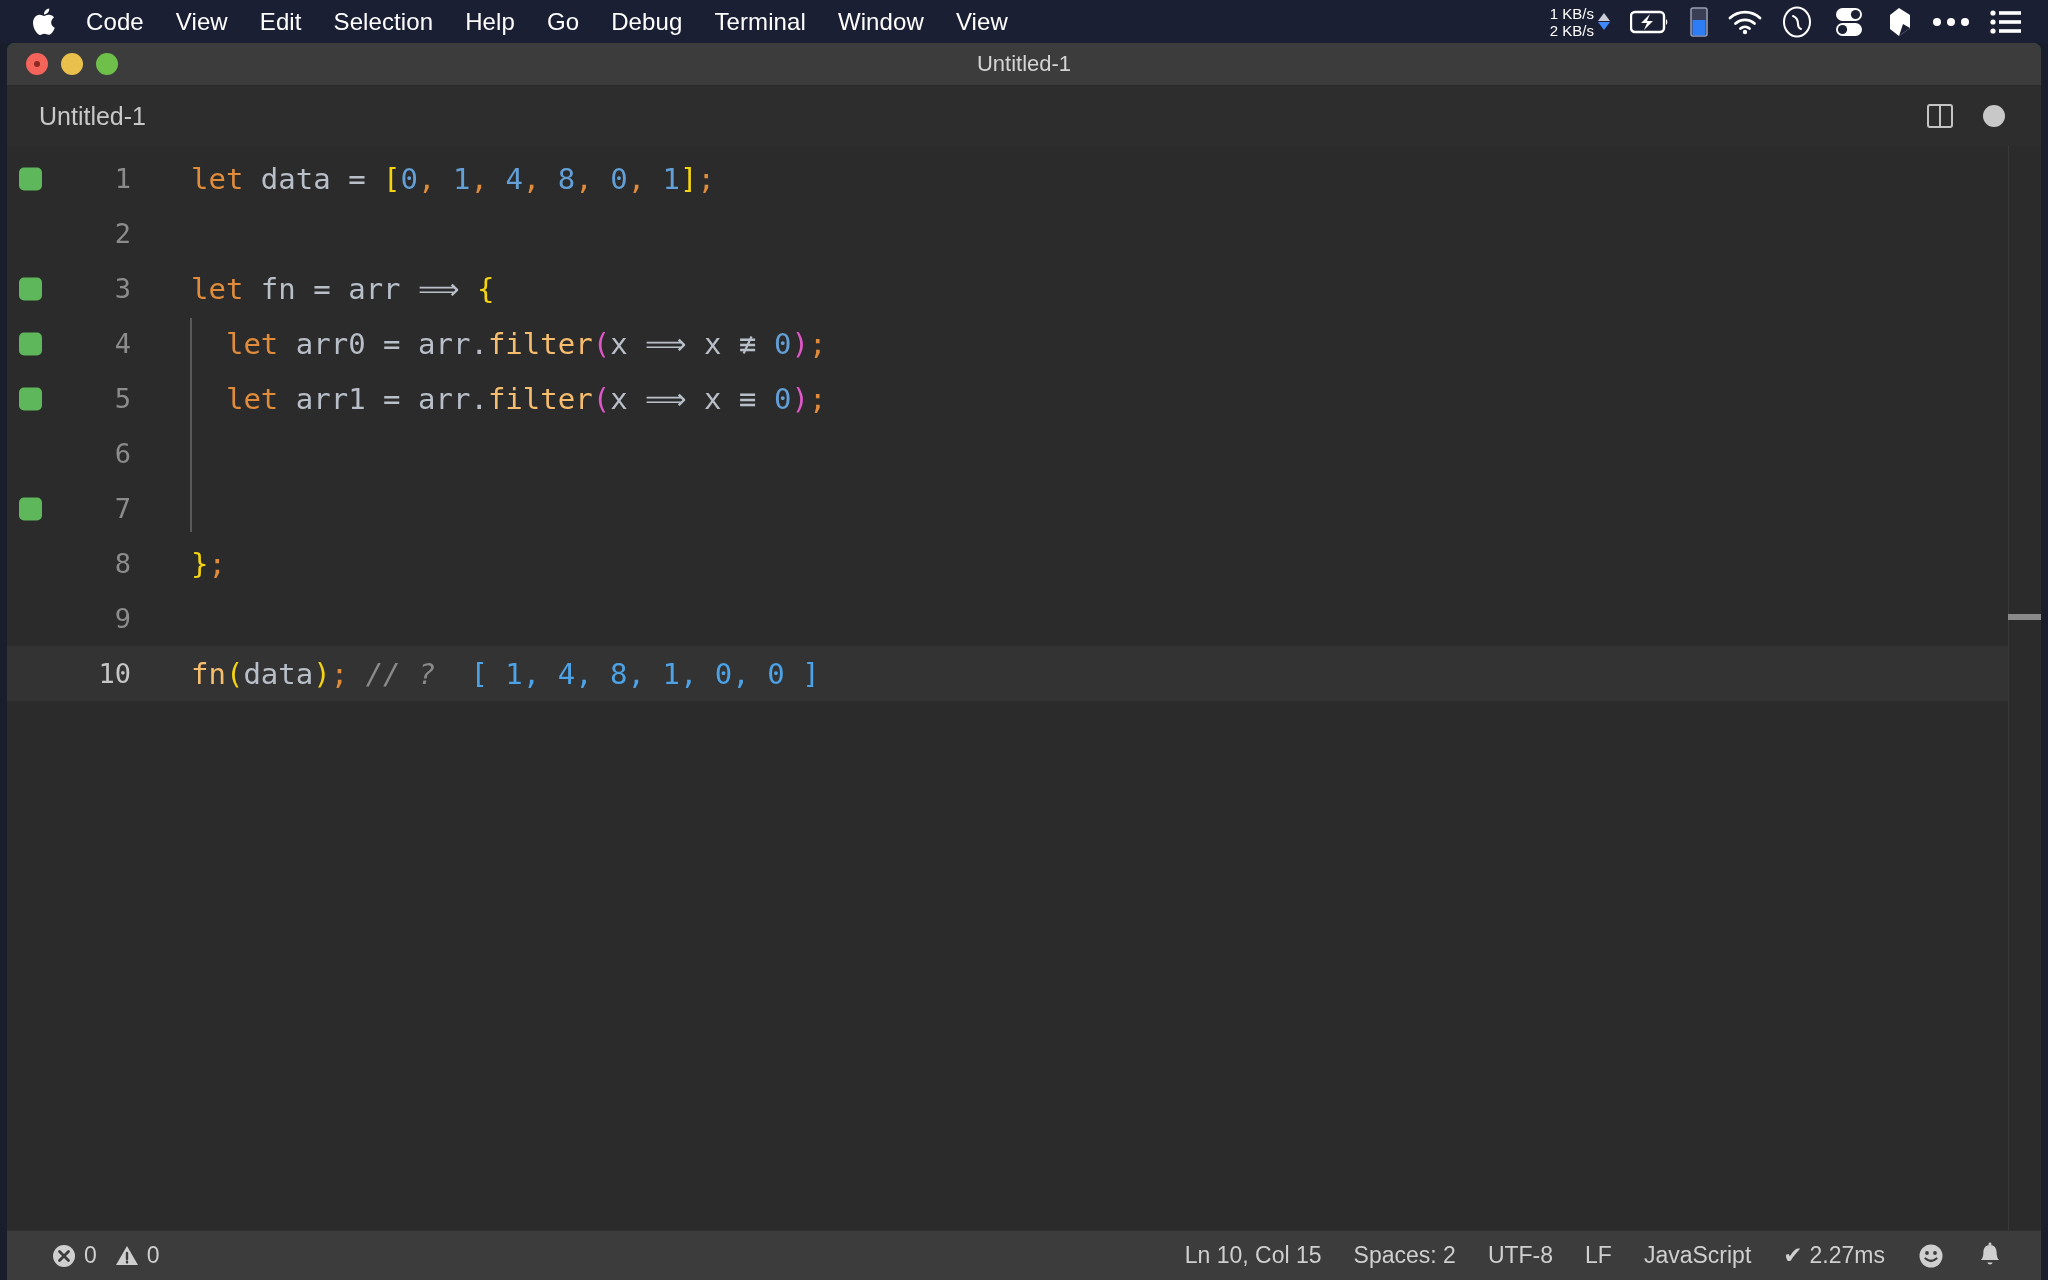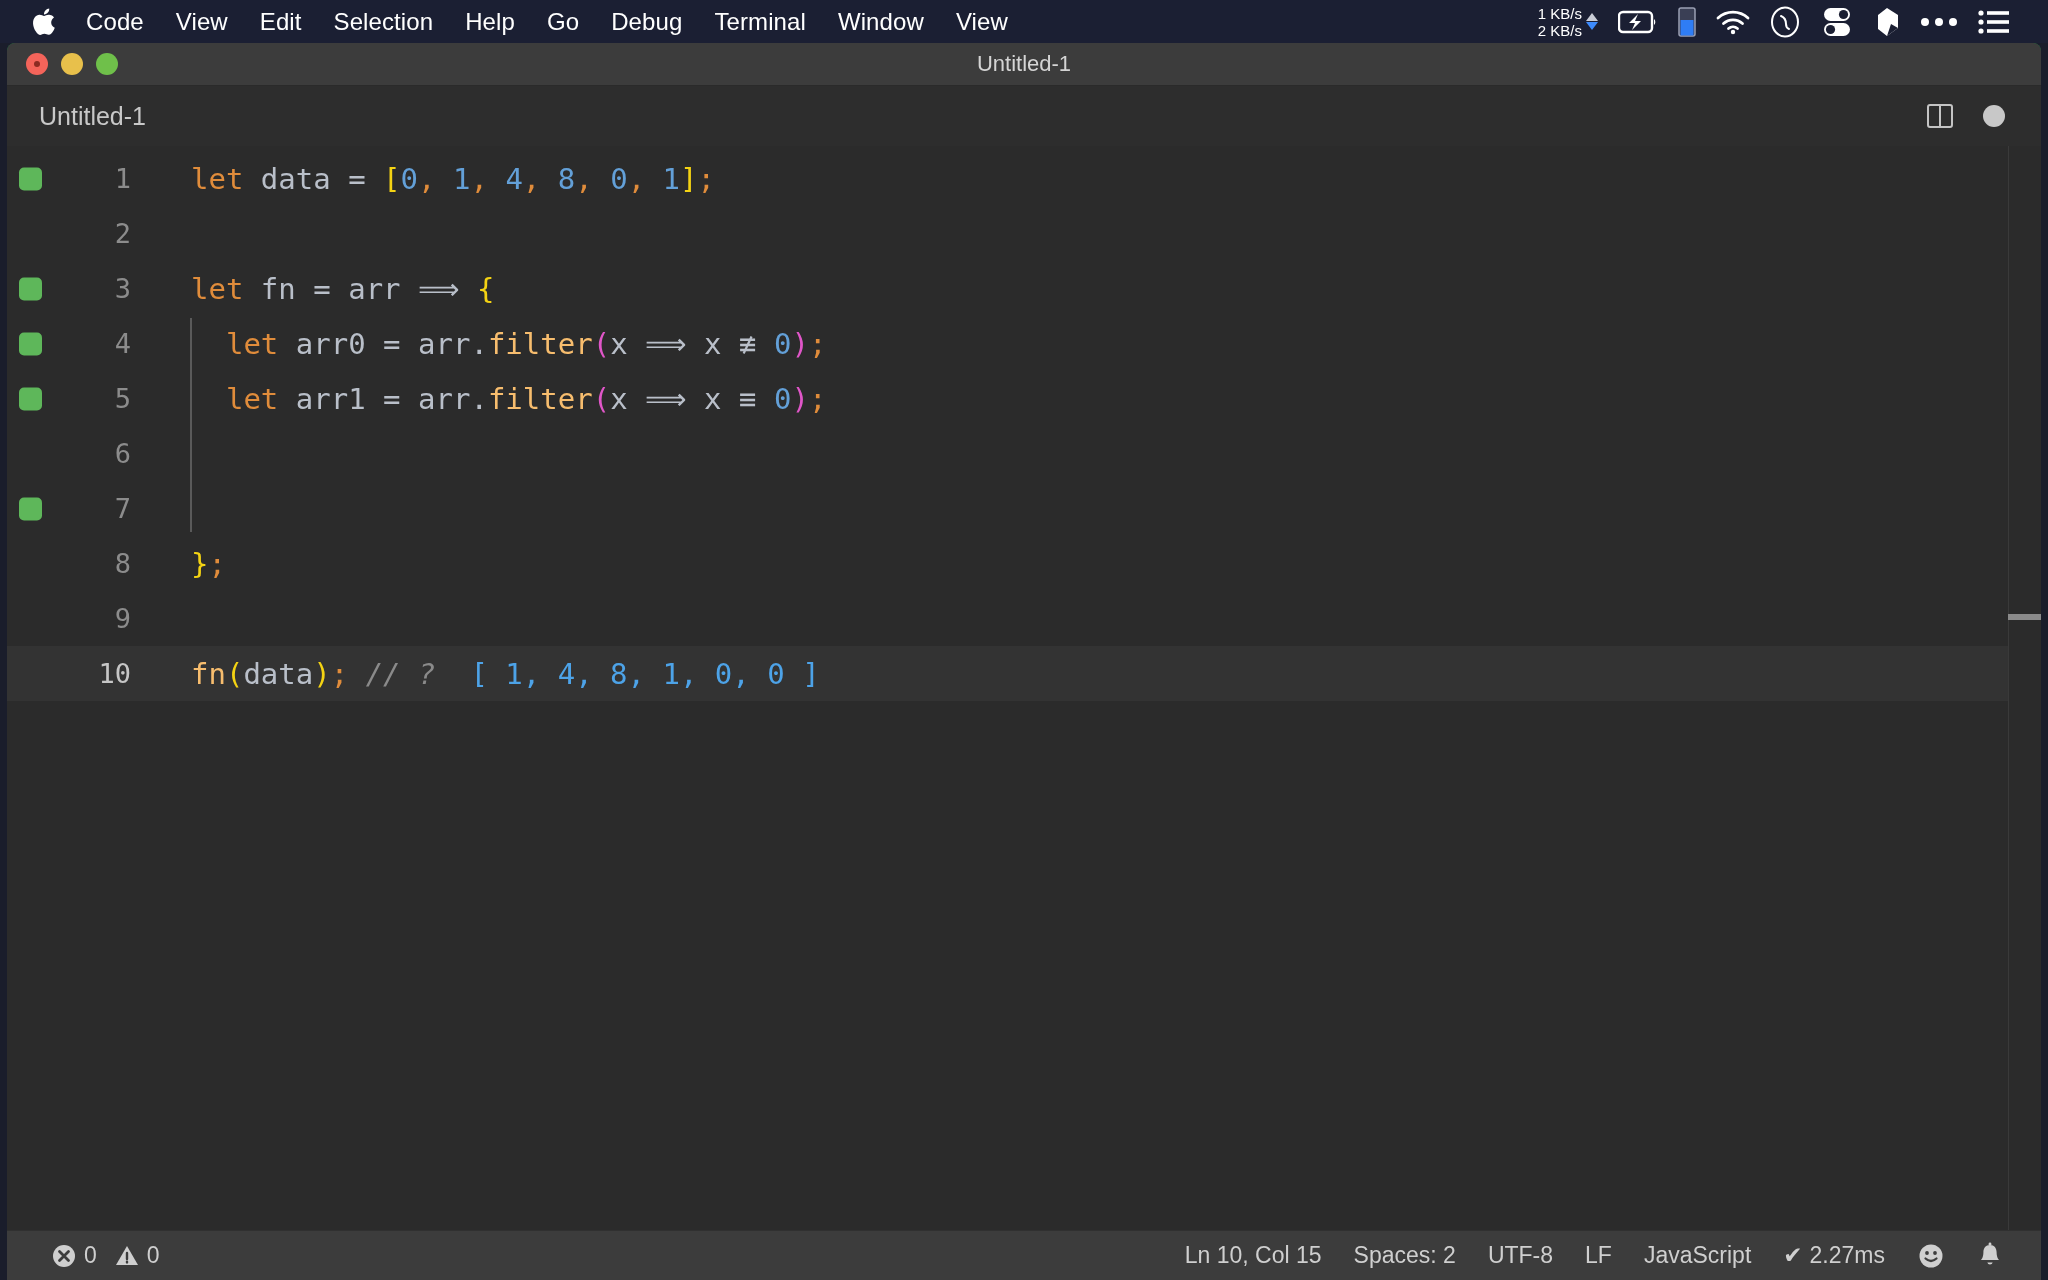--- a/index.html
+++ b/index.html
@@ -27,21 +27,21 @@
   .menu-item {
     padding: 0 16px; height: 100%;
     display: flex; align-items: center;
     font-size: 24px; letter-spacing: 0.1px;
     white-space: nowrap;
     color: #ffffff;
   }
   .menu-item.bold { font-weight: normal; }
   #menubar-right {
     margin-left: auto; display: flex; align-items: center;
-    height: 100%; padding-right: 28px;
+    height: 100%; padding-right: 16px;
   }
   .tray-item { display: flex; align-items: center; justify-content: center; height: 100%; padding: 0 10px; }
   .netspeed { font-size: 15px; line-height: 17px; text-align: right; display: flex; align-items: center; gap: 4px; }
   .netspeed .nums { display: flex; flex-direction: column; }
   .netspeed .arrows { display: flex; flex-direction: column; align-items: center; gap: 1px; }
   .tri-up { width: 0; height: 0; border-left: 6px solid transparent; border-right: 6px solid transparent; border-bottom: 8px solid #c9ccd6; }
   .tri-down { width: 0; height: 0; border-left: 6px solid transparent; border-right: 6px solid transparent; border-top: 8px solid #3d8bfd; }
 
   
   #window {

